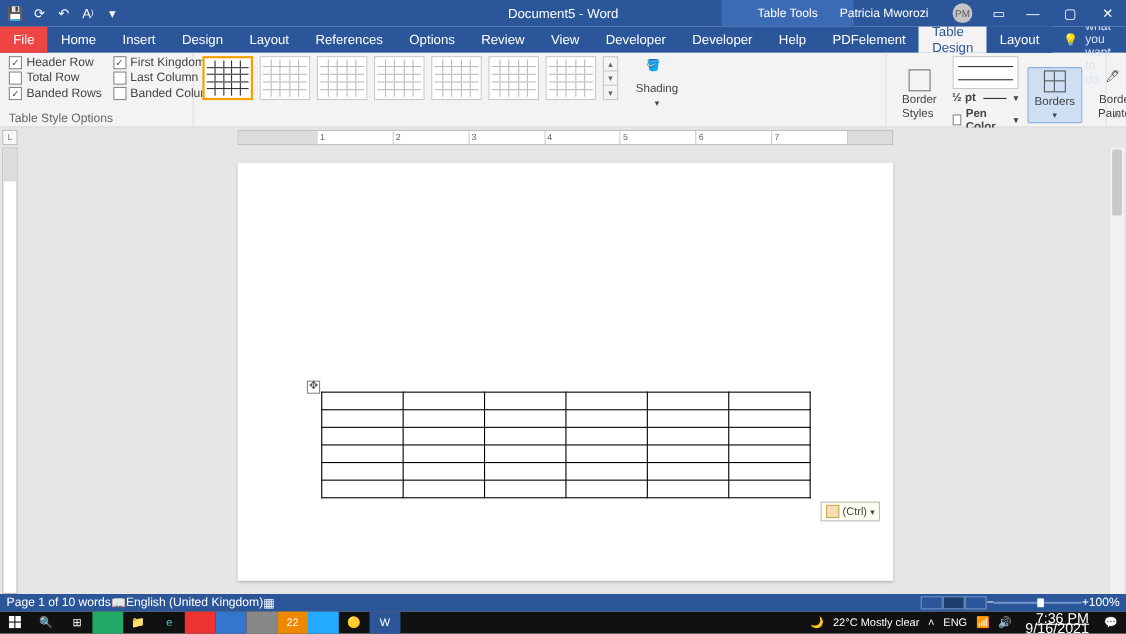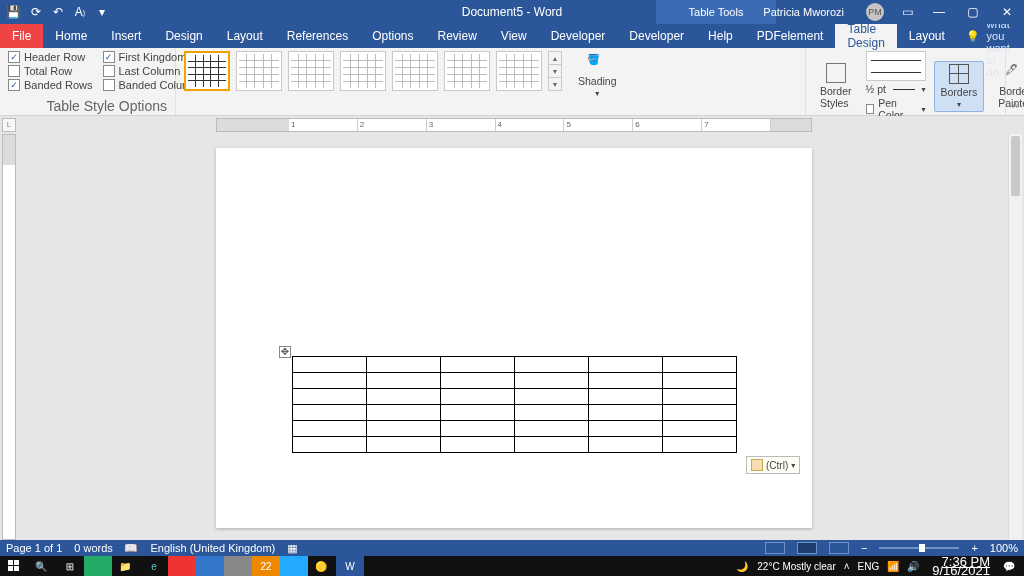--- a/index.html
+++ b/index.html
@@ -16,21 +16,21 @@
 .titlebar .wincontrols .ribtoggle { width: 28px; }
 .ribbon-tabs { height: 24px; background: #2b579a; color: #fff; display: flex; align-items: stretch; font-size: 12px; }
 .ribbon-tabs .tab { padding: 0 12px; display: flex; align-items: center; cursor: default; }
 .ribbon-tabs .tab.file { background: #ef4444; }
 .ribbon-tabs .tab.active { background: #f3f3f3; color: #2b579a; }
 .ribbon-tabs .spacer { flex: 1; }
 .ribbon-tabs .tellme { display: flex; align-items: center; gap: 6px; padding: 0 10px; font-size: 11px; color: #dbe6f4; }
 .ribbon-tabs .share { display: flex; align-items: center; gap: 4px; padding: 0 12px; font-size: 11px; }
 .ribbon { height: 68px; background: #f3f3f3; border-bottom: 1px solid #d4d4d4; display: flex; font-size: 11px; color: #444; }
 .ribbon .group { border-right: 1px solid #e1e1e1; padding: 3px 8px 1px; display: flex; flex-direction: column; justify-content: space-between; }
-.ribbon .group-label { text-align: right; font-size: 14px; color: #666; padding-top: 1px; }
+.ribbon .group-label { text-align: left; font-size: 11px; color: #666; padding-top: 1px; }
 .tso-cols { display: flex; gap: 10px; }
 .tso-cols .col { display: flex; flex-direction: column; gap: 2px; }
 .chk { display: flex; align-items: center; gap: 4px; font-size: 11px; white-space: nowrap; }
 .chk .box { width: 12px; height: 12px; border: 1px solid #888; display: flex; align-items: center; justify-content: center; font-size: 9px; color: #2b579a; background: #fff; }
 .styles-gallery { display: flex; gap: 6px; align-items: flex-start; }
 .style-thumb { width: 46px; height: 40px; border: 1px solid #c9c9c9; background: #fff; display: flex; flex-direction: column; padding: 2px; }
 .style-thumb.sel { border: 2px solid #f2a100; }
 .style-thumb .r { flex: 1; border-bottom: 1px solid #bbb; display: flex; }
 .style-thumb .r:last-child { border-bottom: none; }
 .style-thumb .r span { flex: 1; border-right: 1px solid #bbb; }
@@ -38,21 +38,21 @@
 .style-thumb.solid .r { border-color: #333; }
 .style-thumb.solid .r span { border-color: #333; }
 .styles-more { width: 14px; height: 40px; border: 1px solid #c9c9c9; display: flex; flex-direction: column; }
 .styles-more div { flex: 1; display: flex; align-items: center; justify-content: center; font-size: 8px; color: #666; border-bottom: 1px solid #c9c9c9; }
 .styles-more div:last-child { border: none; }
 .vbtn { display: flex; flex-direction: column; align-items: center; justify-content: center; padding: 2px 6px; gap: 2px; font-size: 10.5px; color: #444; }
 .vbtn .ic { width: 20px; height: 20px; }
 .borders-top { display: flex; gap: 8px; align-items: center; }
 .line-style { width: 60px; height: 30px; border: 1px solid #c9c9c9; background: #fff; display: flex; flex-direction: column; justify-content: space-around; padding: 2px 4px; }
 .line-style div { border-top: 1px solid #333; }
-.pen-controls { display: flex; flex-direction: column; gap: 2px; font-size: 10.5px; }
+.pen-controls { display: flex; flex-direction: column; gap: 2px; font-size: 10.5px; font-weight: bold; }
 .pen-controls .row { display: flex; align-items: center; gap: 4px; }
 .pen-controls .swatch { width: 10px; height: 10px; border: 1px solid #888; background: #fff; }
 .vbtn.sel { background: #cfe0f5; border: 1px solid #8fb4e3; border-radius: 2px; }
 .collapse { width: 18px; display: flex; align-items: flex-end; justify-content: center; padding-bottom: 4px; color: #777; font-size: 11px; }
 .ruler-row { height: 18px; background: #e6e6e6; display: flex; align-items: center; position: relative; }
 .ruler-row .corner { width: 14px; height: 14px; border: 1px solid #bbb; background: #f8f8f8; margin-left: 2px; font-size: 8px; color: #888; text-align: center; line-height: 12px; }
 .hruler { position: absolute; left: 216px; width: 596px; height: 14px; background: #fff; border: 1px solid #bbb; font-size: 8px; color: #666; display: flex; }
 .hruler .margin { background: #dcdcdc; }
 .hruler .seg { flex: 1; border-right: 1px solid #ccc; position: relative; }
 .hruler .num { position: absolute; top: 1px; left: 2px; }
@@ -60,21 +60,21 @@
 .vruler { position: absolute; left: 2px; top: 0; width: 14px; bottom: 0; background: #fff; border: 1px solid #bbb; }
 .vruler .vmargin { height: 30px; background: #dcdcdc; }
 .vscroll { position: absolute; right: 2px; top: 0; width: 14px; bottom: 0; background: #f1f1f1; border-left: 1px solid #dcdcdc; }
 .vscroll .thumb { position: absolute; top: 2px; left: 2px; right: 2px; height: 60px; background: #c9c9c9; border-radius: 2px; }
 .page { position: absolute; left: 216px; top: 14px; width: 596px; height: 380px; background: #fff; box-shadow: 0 1px 3px rgba(0,0,0,0.25); }
 .move-handle { position: absolute; left: 279px; top: 212px; width: 12px; height: 12px; border: 1px solid #888; background: #fff; font-size: 10px; text-align: center; line-height: 10px; color: #555; }
 .tbl { position: absolute; left: 292px; top: 222px; border-collapse: collapse; }
 .tbl td { border: 1px solid #000; width: 74px; height: 16px; }
 .paste-opt { position: absolute; left: 746px; top: 322px; height: 18px; padding: 0 4px; border: 1px solid #bbb; background: #fffef4; font-size: 10px; display: flex; align-items: center; gap: 3px; color: #444; }
 .paste-opt .pi { width: 12px; height: 12px; background: #f5deb3; border: 1px solid #c9a94f; }
-.statusbar { position: absolute; bottom: 20px; left: 0; right: 0; height: 16px; background: #2b579a; color: #fff; font-size: 11px; display: flex; align-items: center; padding: 0 6px; gap: 12px; }
+.statusbar { position: absolute; bottom: 20px; left: 0; right: 0; height: 16px; background: #2b579a; color: #fff; font-size: 11px; display: flex; align-items: center; padding: 0 6px; gap: 0; }
 .statusbar .sp { flex: 1; }
 .statusbar .viewbtn { width: 20px; height: 12px; border: 1px solid #6f92c6; }
 .statusbar .viewbtn.cur { background: #1e3e6e; }
 .statusbar .zoom-slider { width: 80px; height: 2px; background: #6f92c6; position: relative; }
 .statusbar .zoom-slider .knob { position: absolute; left: 50%; top: -3px; width: 6px; height: 8px; background: #fff; }
 .taskbar { position: absolute; bottom: 0; left: 0; right: 0; height: 20px; background: #111; color: #fff; font-size: 10px; display: flex; align-items: center; }
 .taskbar .tb { width: 28px; height: 20px; display: flex; align-items: center; justify-content: center; }
 .taskbar .tb.win svg { width: 12px; height: 12px; }
 .taskbar .tb.active { background: #2b579a; }
 .taskbar .sp { flex: 1; }

